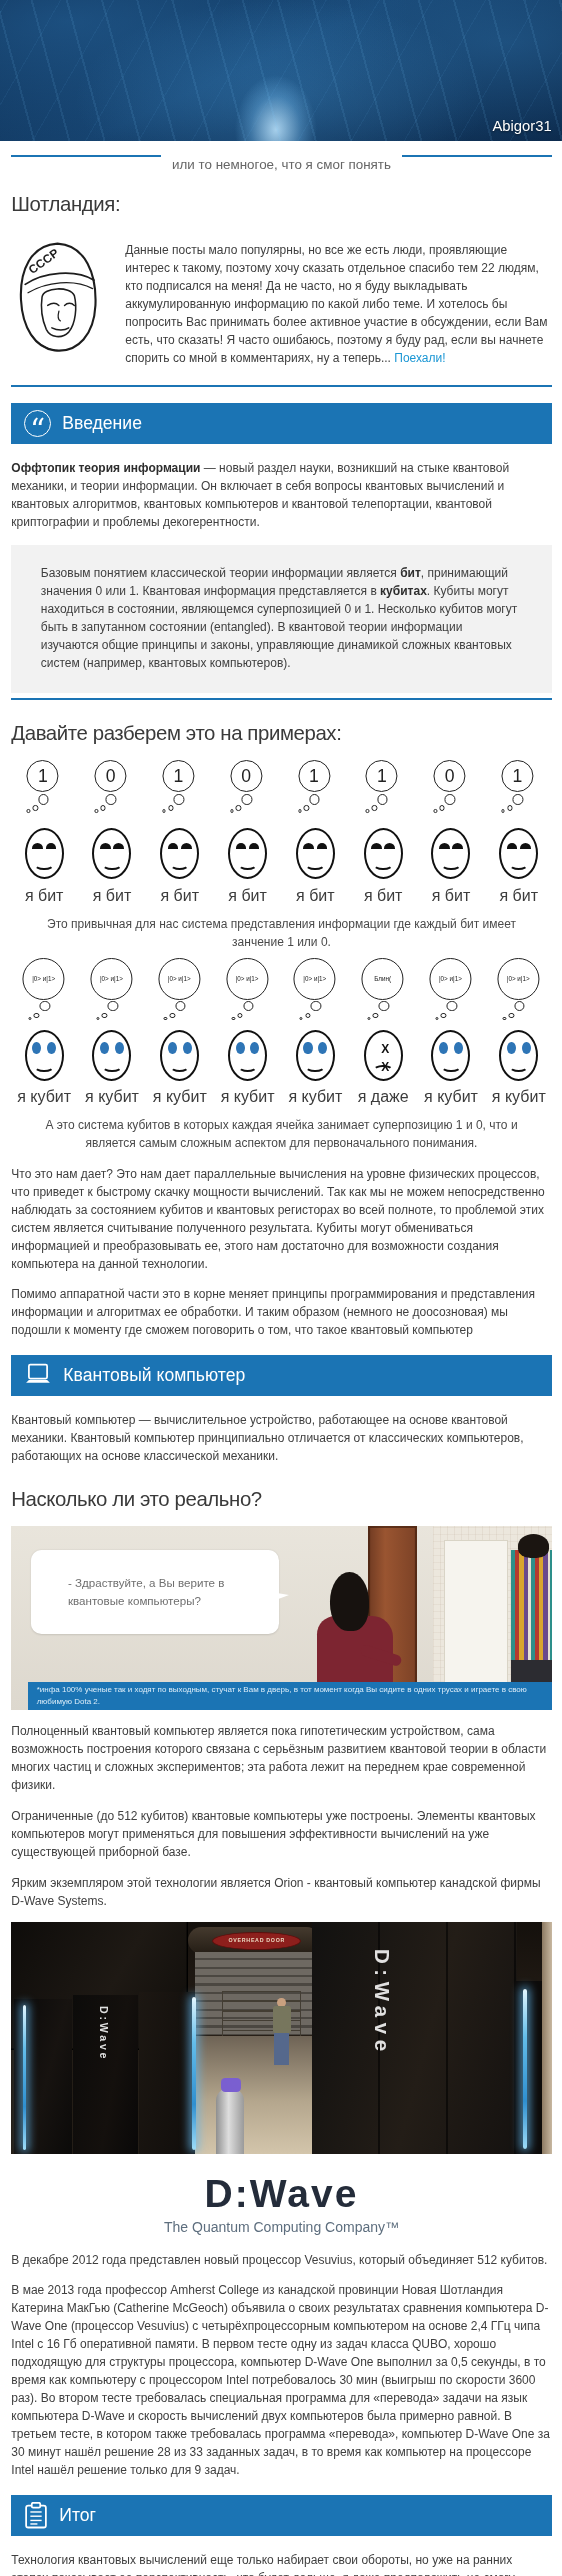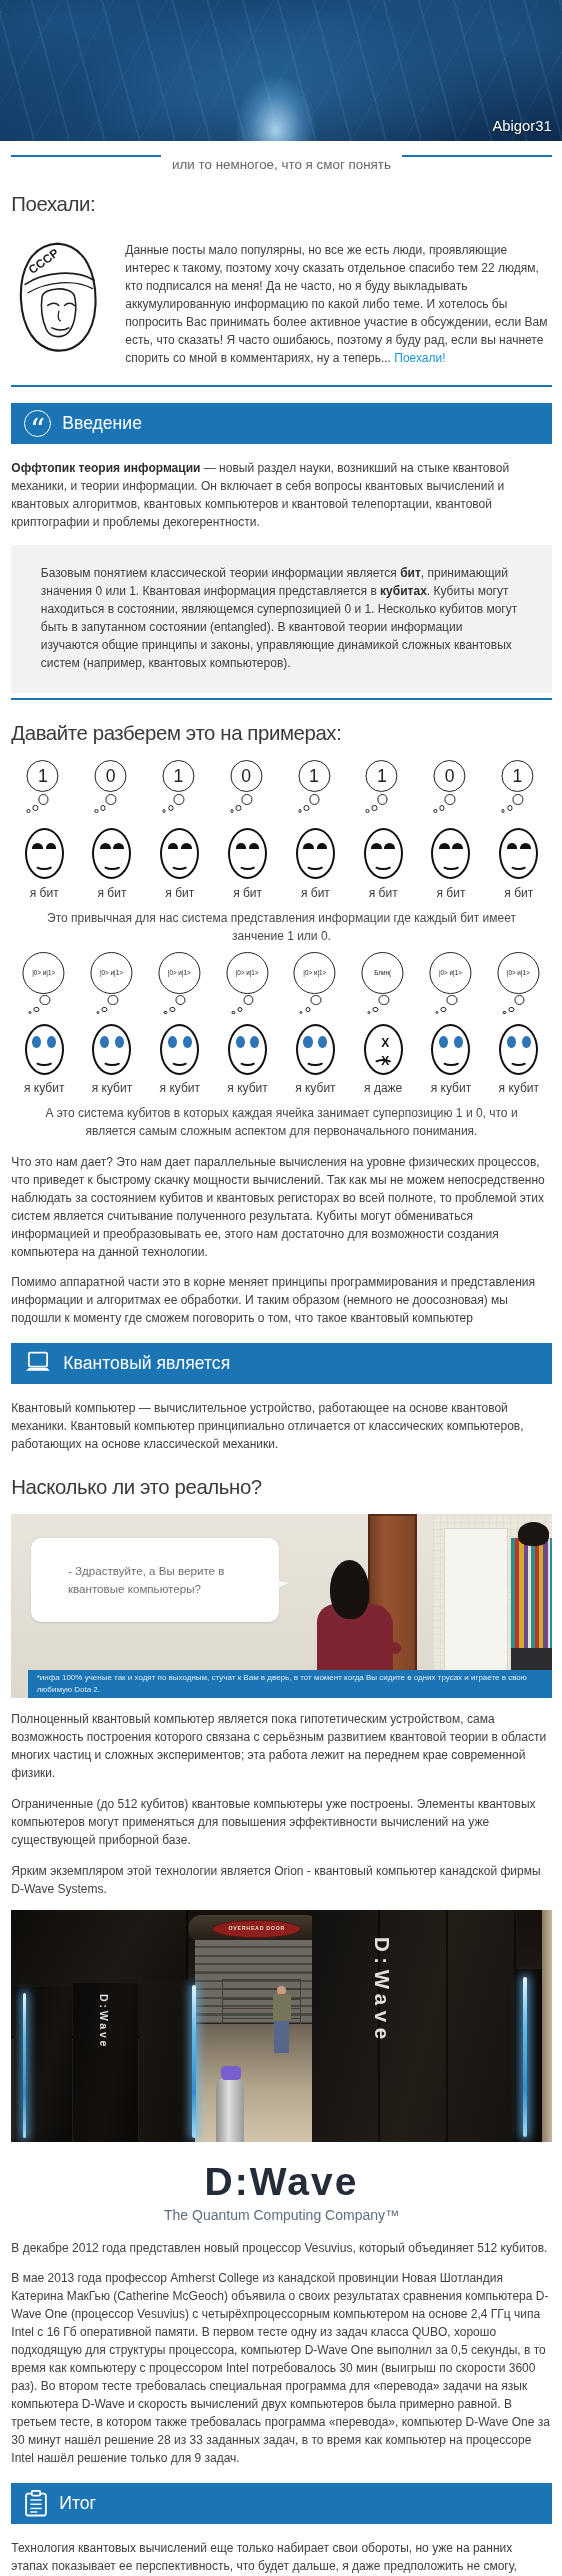--- a/index.html
+++ b/index.html
@@ -102,21 +102,21 @@
   .eye-q.l{left:5.6px;} .eye-q.r{right:5.6px;}
   .smile {
     position:absolute; bottom:7px; left:50%; transform:translateX(-50%);
     width:19.7px; height:11.3px; border:2.5px solid transparent; border-bottom-color:#111; border-radius:50%;
   }
   .xeyes { display:none; position:absolute; top:8.4px; left:0; width:100%; text-align:center;
     font-weight:bold; font-size:12px; color:#111; letter-spacing:4.9px;padding-left:9px; }
   .frown { display:none; position:absolute; bottom:2.8px; left:50%; transform:translateX(-50%);
     width:19.7px; height:11.3px; border:2.5px solid transparent; border-top-color:#111; border-radius:50%; }
   .dead .xeyes, .dead .frown { display:block; }
-  .smiley-label { margin-top:4.2px; color:#3c3c3c; font-size:12px; }
+  .smiley-label { margin-top:4.2px; color:#3c3c3c; font-size:16px; }
 
   
   .comic { position:relative; height:184px; margin:11.3px 0 7px; overflow:hidden;
     background:linear-gradient(180deg,#e9e5dc,#ddd8ce);
   }
   .comic .wall-grid { position:absolute; right:0; top:0; width:22%; height:100%;
     background:
       repeating-linear-gradient(90deg, rgba(180,160,140,.15) 0 1.4px, transparent 1.4px 7px),
       repeating-linear-gradient(0deg, rgba(180,160,140,.12) 0 1.4px, transparent 1.4px 7px),
       #ece7dd;
@@ -214,21 +214,21 @@
   </div>
 
   <div class="content">
 
     <div class="subrow">
       <div class="rule"></div>
       <div class="sub">или то немногое, что я смог понять</div>
       <div class="rule"></div>
     </div>
 
-    <h2 class="loose mt20">Поехали:</h2>
+    <h2 class="loose mt20">Шотландия:</h2>
     <div class="offtopic">
       <div class="avatar">
         <svg width="93" height="118" viewBox="0 0 132 168" style="font-size:17px">
           <g fill="none" stroke="#1d1d1d" stroke-width="3" stroke-linecap="round">
             <path d="M66 8 C28 10 12 46 14 88 C16 128 34 156 62 160 C96 164 118 136 120 96 C122 52 106 10 66 8 Z"></path>
             <path d="M20 66 C46 48 92 44 118 60" stroke-width="2.5"></path>
             <path d="M24 78 C50 62 90 58 116 72" stroke-width="1.8"></path>
             <path d="M44 84 C46 70 84 68 90 82 C94 98 92 122 82 134 C72 144 56 142 50 130 C44 116 42 98 44 84 Z" stroke-width="2.2"></path>
             <path d="M52 96 C58 92 64 92 68 96 M76 96 C80 92 86 92 90 96" stroke-width="2"></path>
             <path d="M68 104 C66 112 66 116 70 118" stroke-width="1.8"></path>
@@ -509,21 +509,21 @@
     <div class="fig-caption">А это система кубитов в которых каждая ячейка занимает суперпозицию 1 и 0, что и является самым сложным аспектом для первоначального понимания.</div>
 
     <p class="body mt26">Что это нам дает? Это нам дает параллельные вычисления на уровне физических процессов, что приведет к быстрому скачку мощности вычислений. Так как мы не можем непосредственно наблюдать за состоянием кубитов и квантовых регисторах во всей полноте, то проблемой этих систем является считывание полученного результата. Кубиты могут обмениваться информацией и преобразовывать ее, этого нам достаточно для возможности создания компьютера на данной технологии.</p>
     <p class="body">Помимо аппаратной части это в корне меняет принципы программирования и представления информации и алгоритмах ее обработки. И таким образом (немного не доосозновая) мы подошли к моменту где сможем поговорить о том, что такое квантовый компьютер</p>
 
     <div class="banner">
       <svg width="28" height="24" viewBox="0 0 40 34">
         <rect x="7" y="2" width="26" height="20" rx="2" fill="none" stroke="#fff" stroke-width="2.5"></rect>
         <path d="M3 28 L37 28 L33 24 L7 24 Z" fill="#fff"></path>
       </svg>
-      <div class="btxt">Квантовый является</div>
+      <div class="btxt">Квантовый компьютер</div>
     </div>
 
     <p class="body">Квантовый компьютер — вычислительное устройство, работающее на основе квантовой механики. Квантовый компьютер принципиально отличается от классических компьютеров, работающих на основе классической механики.</p>
 
     <h2 class="loose mt26">Насколько ли это реально?</h2>
 
     <div class="comic">
       <div class="wall-grid"></div>
       <div class="white-door"></div>
       <div class="stripe-guy"></div>

